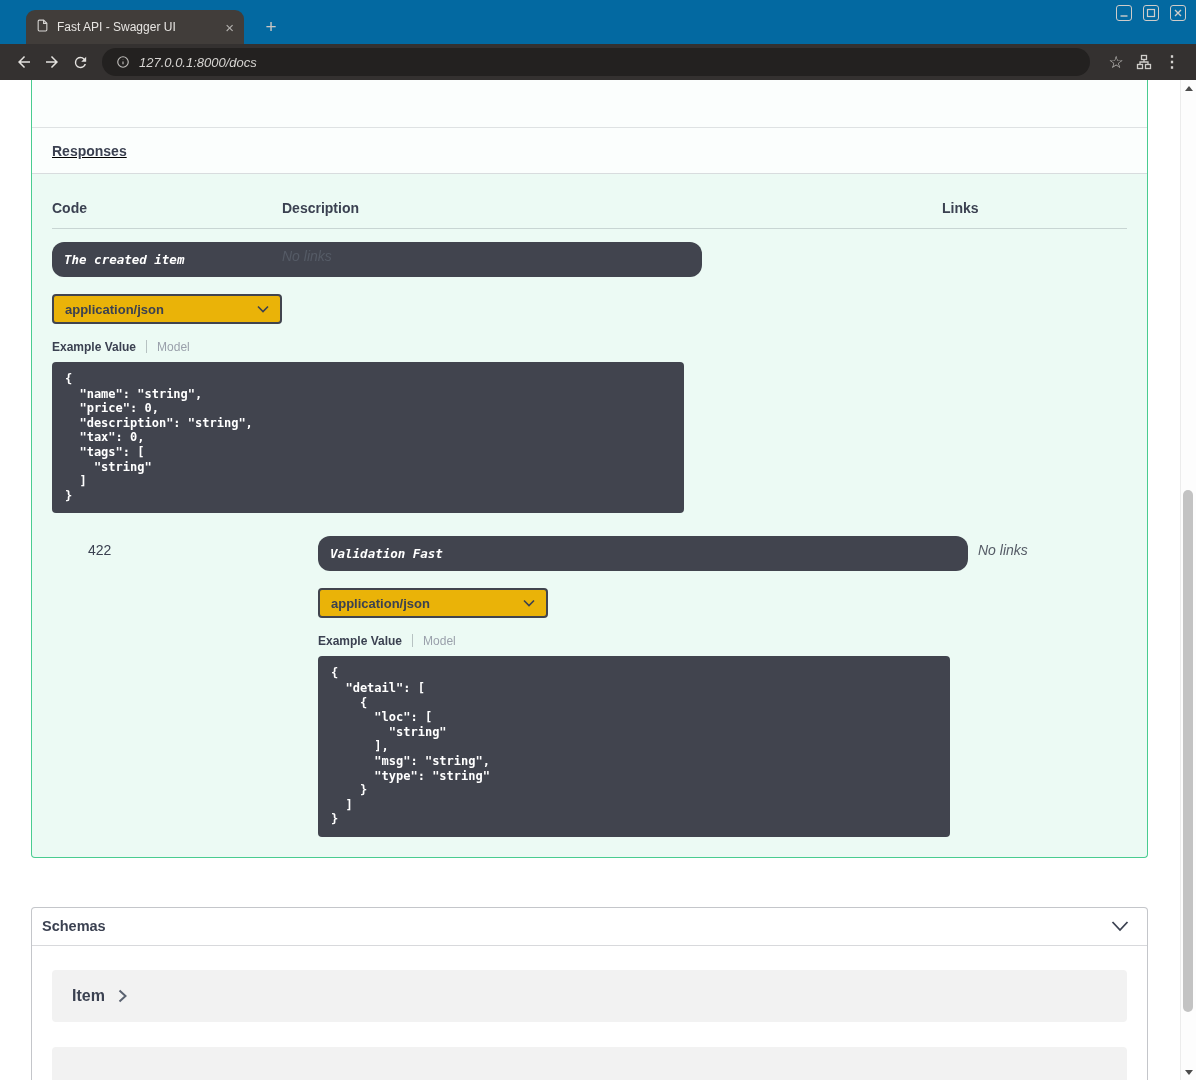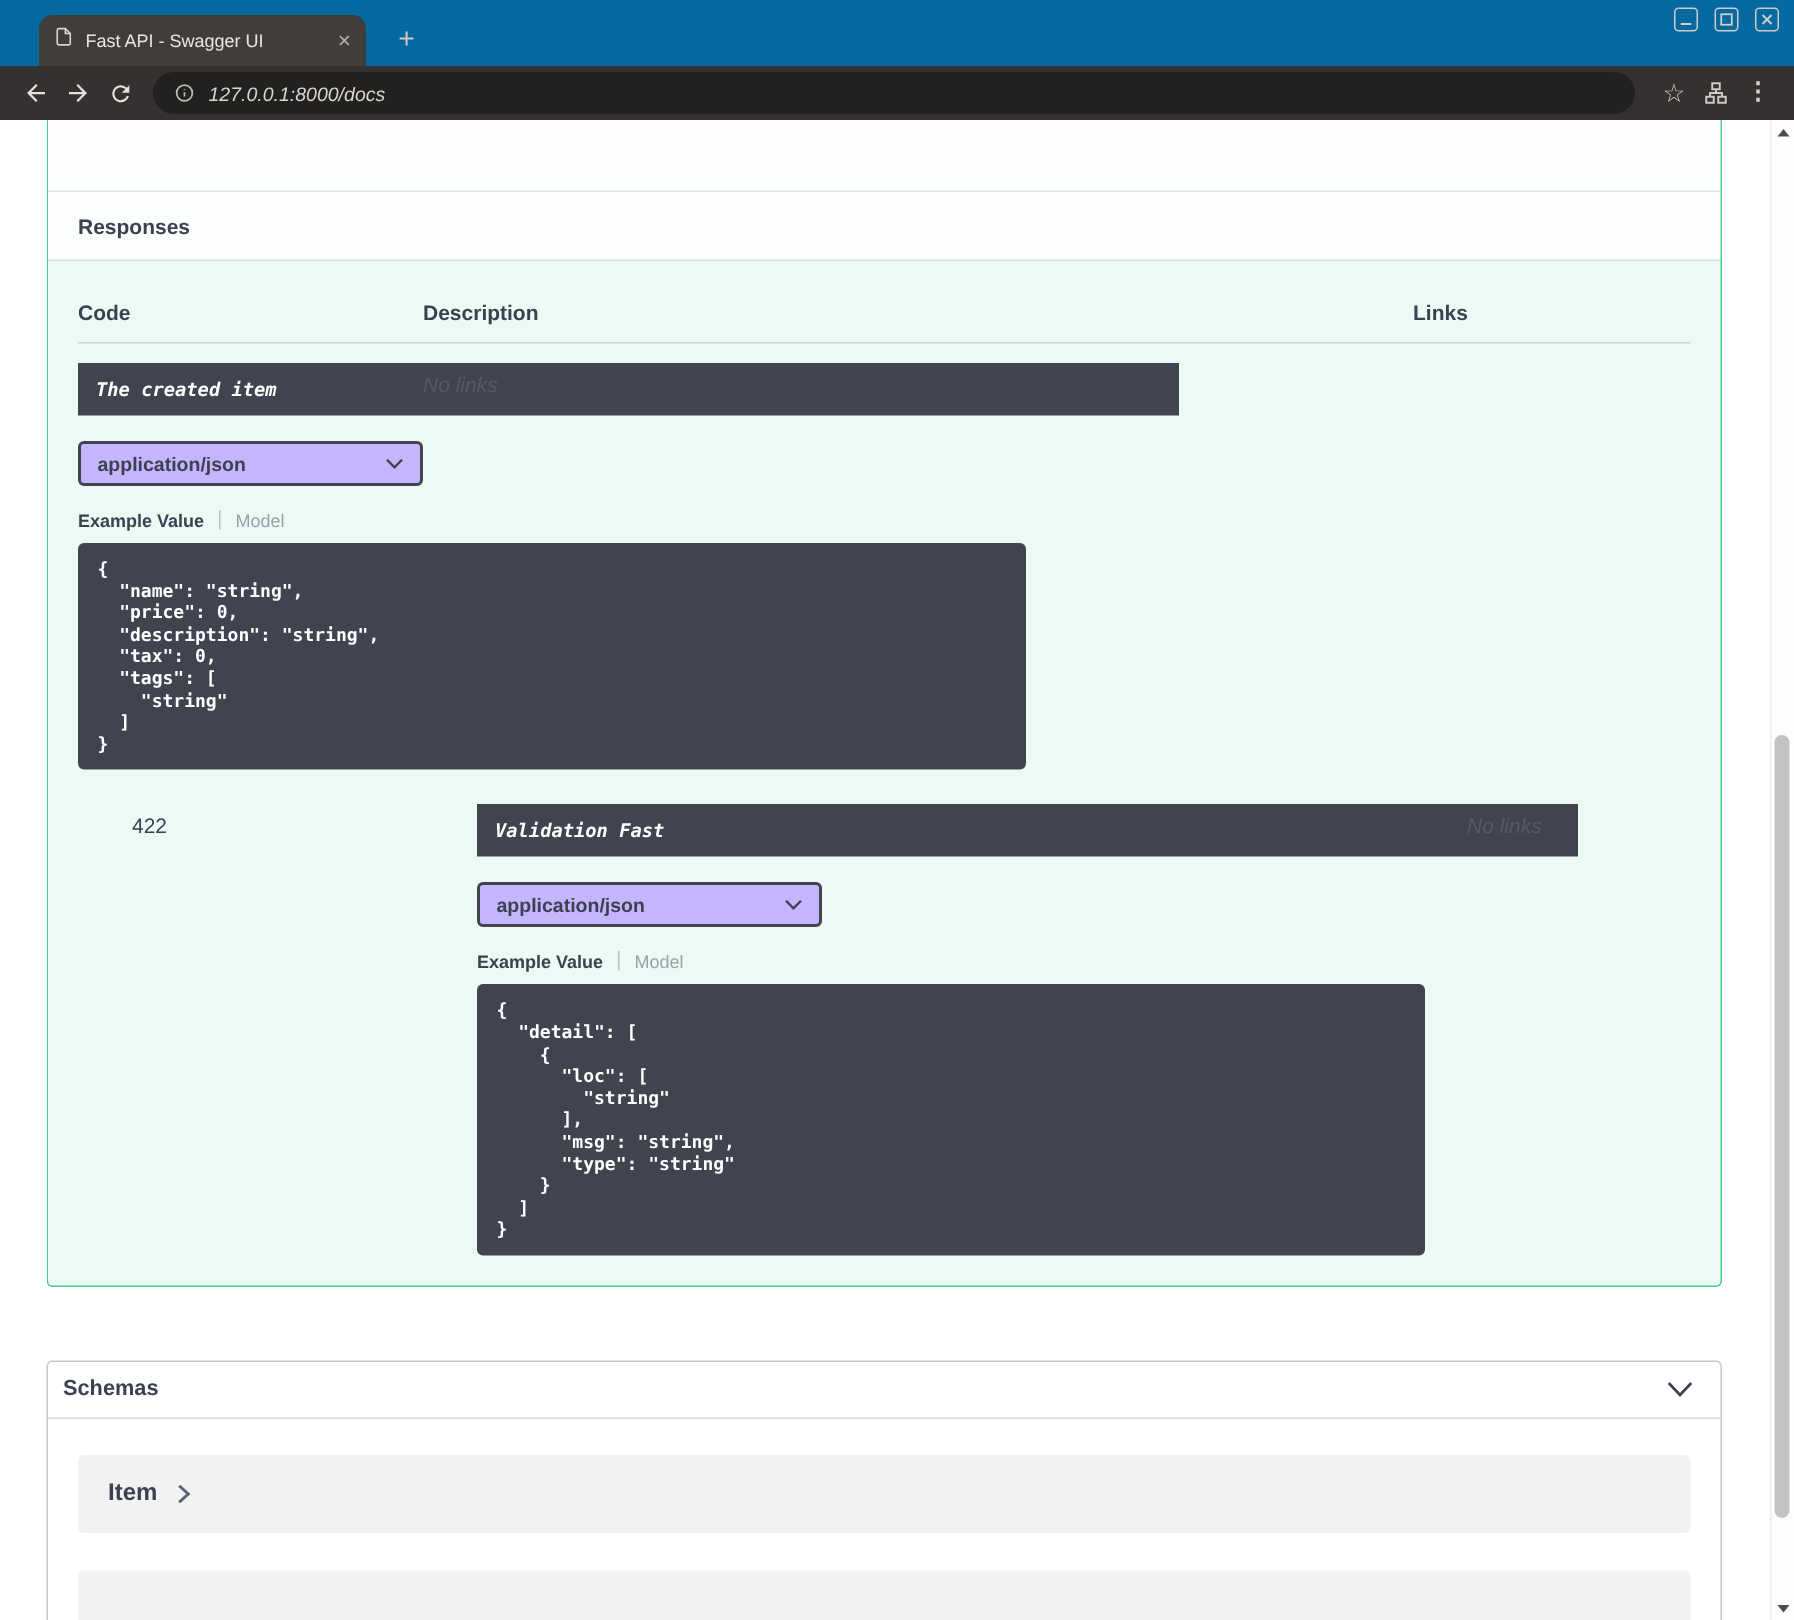--- a/index.html
+++ b/index.html
@@ -65,42 +65,42 @@
 
   
   .opblock {
     width:100%; border:1px solid #49cc90; border-top:none;
     border-radius:0 0 4px 4px; background:rgba(73,204,144,0.1);
     overflow:hidden;
   }
   .opblock-spacer { height:48px; background:rgba(255,255,255,0.8); border-bottom:1px solid rgba(59,65,81,0.15); }
   .responses-header {
     height:46px; display:flex; align-items:center; padding:0 20px;
-    background:rgba(255,255,255,0.8); border-bottom:1px solid rgba(59,65,81,0.18);
+    background:rgba(255,255,255,0.8); border-bottom:1px solid rgba(59,65,81,0.18);text-decoration:underline;
   }
   .responses-title { font-size:14px; font-weight:700; color:#3b4151; }
 
   .responses-table { padding:0 20px 20px; }
   .rt-head {
     display:grid; grid-template-columns:230px 660px 1fr;
     padding:26px 0 12px; border-bottom:1px solid rgba(59,65,81,0.2);
     font-size:14px; font-weight:700; color:#3b4151;
   }
   .rt-row { display:grid; grid-template-columns:230px 660px 1fr; padding-top:13px; }
   .rt-code { font-size:14px; color:#3b4151; padding-top:6px; }
   .rt-links { font-size:14px; font-style:italic; color:#555b66; padding-top:6px; }
 
   .response-desc {
-    width:734px; background:#41444e; border-radius:0; padding:10px 12px;
+    width:650px; background:#41444e; border-radius:12px; padding:10px 12px;
     color:#fff; font-family:"DejaVu Sans Mono", monospace;
     font-style:italic; font-weight:700; font-size:12.5px; line-height:15px;
   }
   .media-select {
     margin-top:17px; width:230px; height:30px; border:2px solid #41444e; border-radius:4px;
-    background:#c4b5fd; display:flex; align-items:center; justify-content:space-between;
+    background:#eab308; display:flex; align-items:center; justify-content:space-between;
     padding:0 11px; font-size:13px; font-weight:700; color:#3b4151; cursor:default;
   }
   .controls-note { margin-top:5px; font-size:11.5px; color:#3b9b6f; }
   .ex-tabs { margin-top:16px; display:flex; align-items:flex-start; font-size:12px; }
   .tab-example { font-weight:700; color:#3b4151; }
   .tab-sep { width:1px; height:13px; background:rgba(59,65,81,0.3); margin:0 10px; }
   .tab-model { color:#9aa0ab; }
   .code-block {
     margin-top:8px; width:632px; background:#41444e; border-radius:4px; padding:10px 13px;
     font-family:"DejaVu Sans Mono", monospace; font-size:12px; line-height:14.6px;

